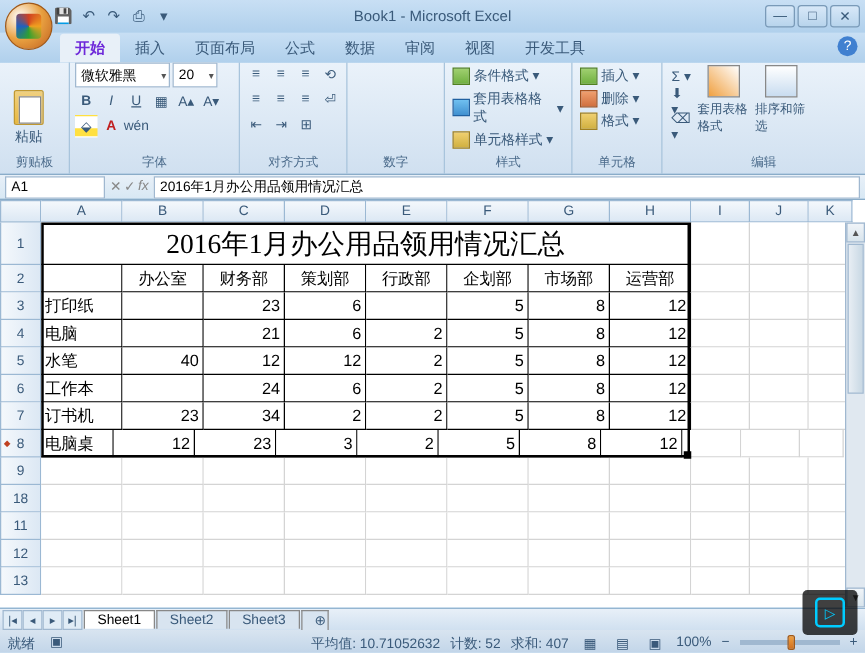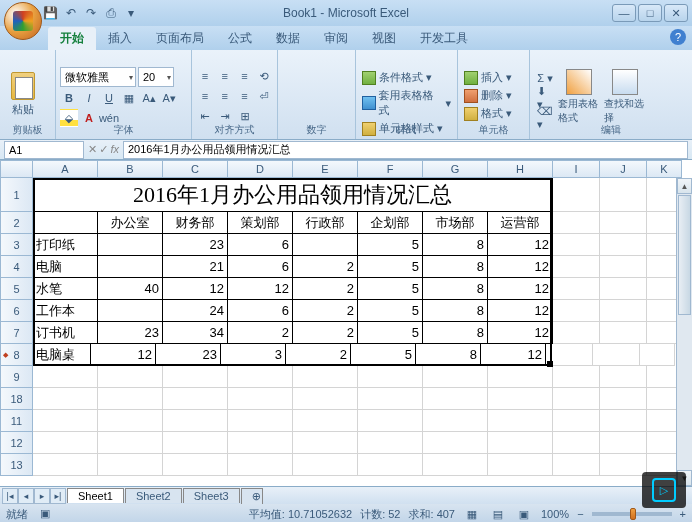--- a/index.html
+++ b/index.html
@@ -10,25 +10,25 @@
     .qat-btn { width: 18px; height: 18px; display: flex; align-items: center; justify-content: center; color: #3a5a7a; font-size: 12px; }
     .title-text { position: absolute; left: 50%; transform: translateX(-50%); font-size: 12px; color: #3a5a7a; }
     .win-controls { position: absolute; right: 4px; display: flex; gap: 2px; }
     .win-btn { width: 24px; height: 18px; background: linear-gradient(#d8e8f8, #b8d4ec); border: 1px solid #7a9ab8; border-radius: 3px; display: flex; align-items: center; justify-content: center; font-size: 11px; color: #3a5a7a; }
     
     .office-btn { position: absolute; top: 2px; left: 4px; width: 38px; height: 38px; border-radius: 50%; background: radial-gradient(circle at 30% 30%, #fff, #e8a040, #c06020); border: 1px solid #a05818; z-index: 10; display: flex; align-items: center; justify-content: center; }
     .office-btn::after { content: ""; width: 20px; height: 20px; background: conic-gradient(#d04020, #f0a020, #30a030, #2060c0, #d04020); border-radius: 3px; }
     
     .ribbon-tabs { height: 24px; background: linear-gradient(#c8dff4, #b0d0ec); display: flex; padding-left: 48px; align-items: flex-end; position: relative; }
     .tab { padding: 3px 12px; font-size: 12px; color: #3a5a7a; cursor: pointer; }
-    .tab.active { background: #e8f0f8; border-radius: 3px 3px 0 0; color: #15803d; font-weight: bold; }
+    .tab.active { background: #e8f0f8; border-radius: 3px 3px 0 0; color: #6d28d9; font-weight: bold; }
     .help-btn { position: absolute; right: 6px; top: 3px; width: 16px; height: 16px; border-radius: 50%; background: #4080d0; color: white; font-size: 11px; display: flex; align-items: center; justify-content: center; }
     
     .ribbon { height: 90px; background: linear-gradient(#eaf2fa, #d0e0f0); border-bottom: 1px solid #8aacC8; display: flex; }
-    .group { border-right: 1px solid #a8c4dc; padding: 17px 4px; position: relative; display: flex; flex-direction: column; }
+    .group { border-right: 1px solid #a8c4dc; padding: 0 4px; position: relative; display: flex; flex-direction: column; }
     .group-label { position: absolute; bottom: 2px; left: 0; right: 0; text-align: center; font-size: 10px; color: #4a6a8a; }
     .group-body { flex: 1; display: flex; }
     
     .paste-btn { width: 38px; display: flex; flex-direction: column; align-items: center; justify-content: center; gap: 2px; }
     .paste-icon { width: 24px; height: 28px; background: linear-gradient(#f0d080, #e8b840); border: 1px solid #c09830; border-radius: 2px; position: relative; }
     .paste-icon::after { content: ""; position: absolute; top: 4px; left: 3px; width: 16px; height: 20px; background: #fff; border: 1px solid #888; }
     
     .font-group .group-body { flex-direction: column; gap: 2px; }
     .font-row { display: flex; gap: 2px; align-items: center; }
     .combo { height: 20px; background: #fff; border: 1px solid #a0b8d0; font-size: 11px; display: flex; align-items: center; padding: 0 4px; position: relative; }
@@ -224,21 +224,21 @@
         <span class="tiny-btn">Σ ▾</span>
         <span class="tiny-btn">⬇ ▾</span>
         <span class="tiny-btn">⌫ ▾</span>
       </div>
       <div class="big-edit-btn">
         <div class="big-edit-icon" style="background:linear-gradient(45deg,#f0a040,#fff)"></div>
         <span>套用表格格式</span>
       </div>
       <div class="big-edit-btn">
         <div class="big-edit-icon" style="background:linear-gradient(#fff,#c8dcf0)"></div>
-        <span>查找和选择</span>
+        <span>排序和筛选</span>
       </div>
     </div>
     <div class="group-label">编辑</div>
   </div>
 </div>
 
 <div class="namebox-row">
   <input class="namebox" value="A1" style="">
   <div class="fx-btns">
     <span>✕</span>

